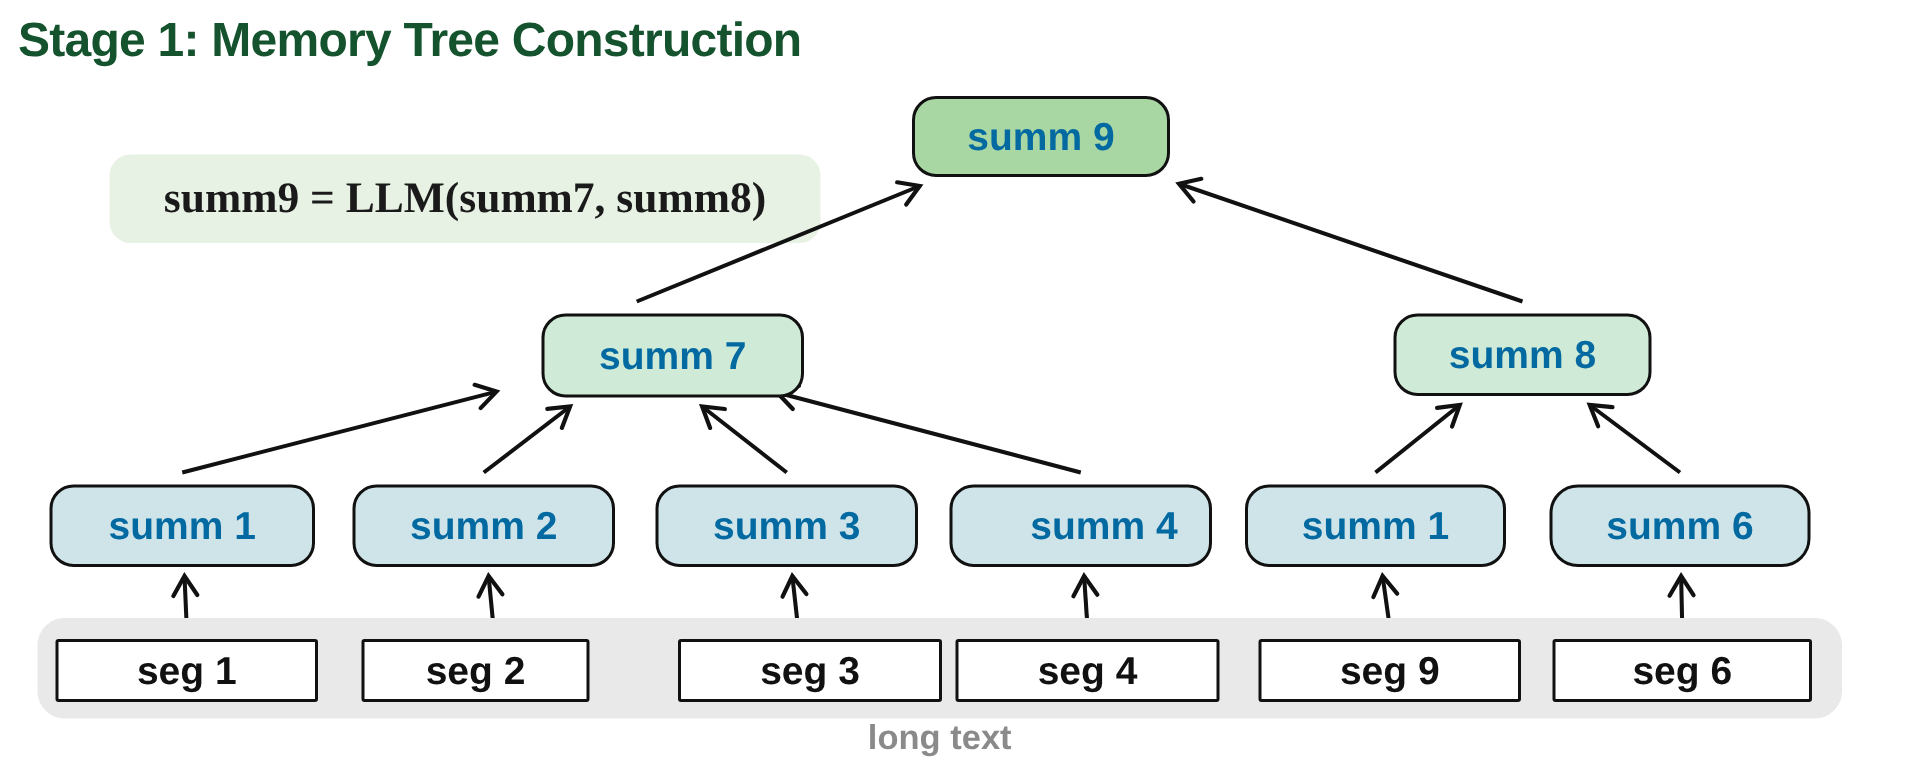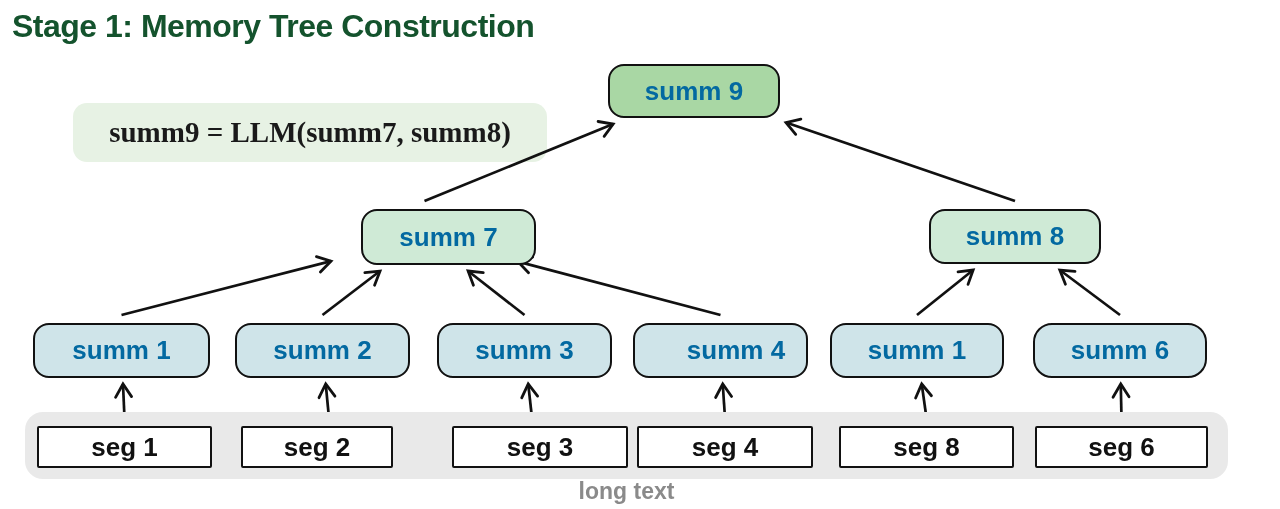--- a/index.html
+++ b/index.html
@@ -104,18 +104,18 @@
   <div class="node leaf" style="left:633px;width:175px;padding-left:31px;">summ 4</div>
   <div class="node leaf" style="left:830px;width:174px;">summ 1</div>
   <div class="node leaf" style="left:1033px;width:174px;border-radius:19px;">summ 6</div>
 
   <div class="band"></div>
 
   <div class="seg" style="left:37px;width:175px;">seg 1</div>
   <div class="seg" style="left:241px;width:152px;">seg 2</div>
   <div class="seg" style="left:452px;width:176px;">seg 3</div>
   <div class="seg" style="left:637px;width:176px;">seg 4</div>
-  <div class="seg" style="left:839px;width:175px;">seg 8</div>
+  <div class="seg" style="left:839px;width:175px;">seg 9</div>
   <div class="seg" style="left:1035px;width:173px;">seg 6</div>
 
   <div class="long-text">long text</div>
 
 </div>
 
 </body></html>

